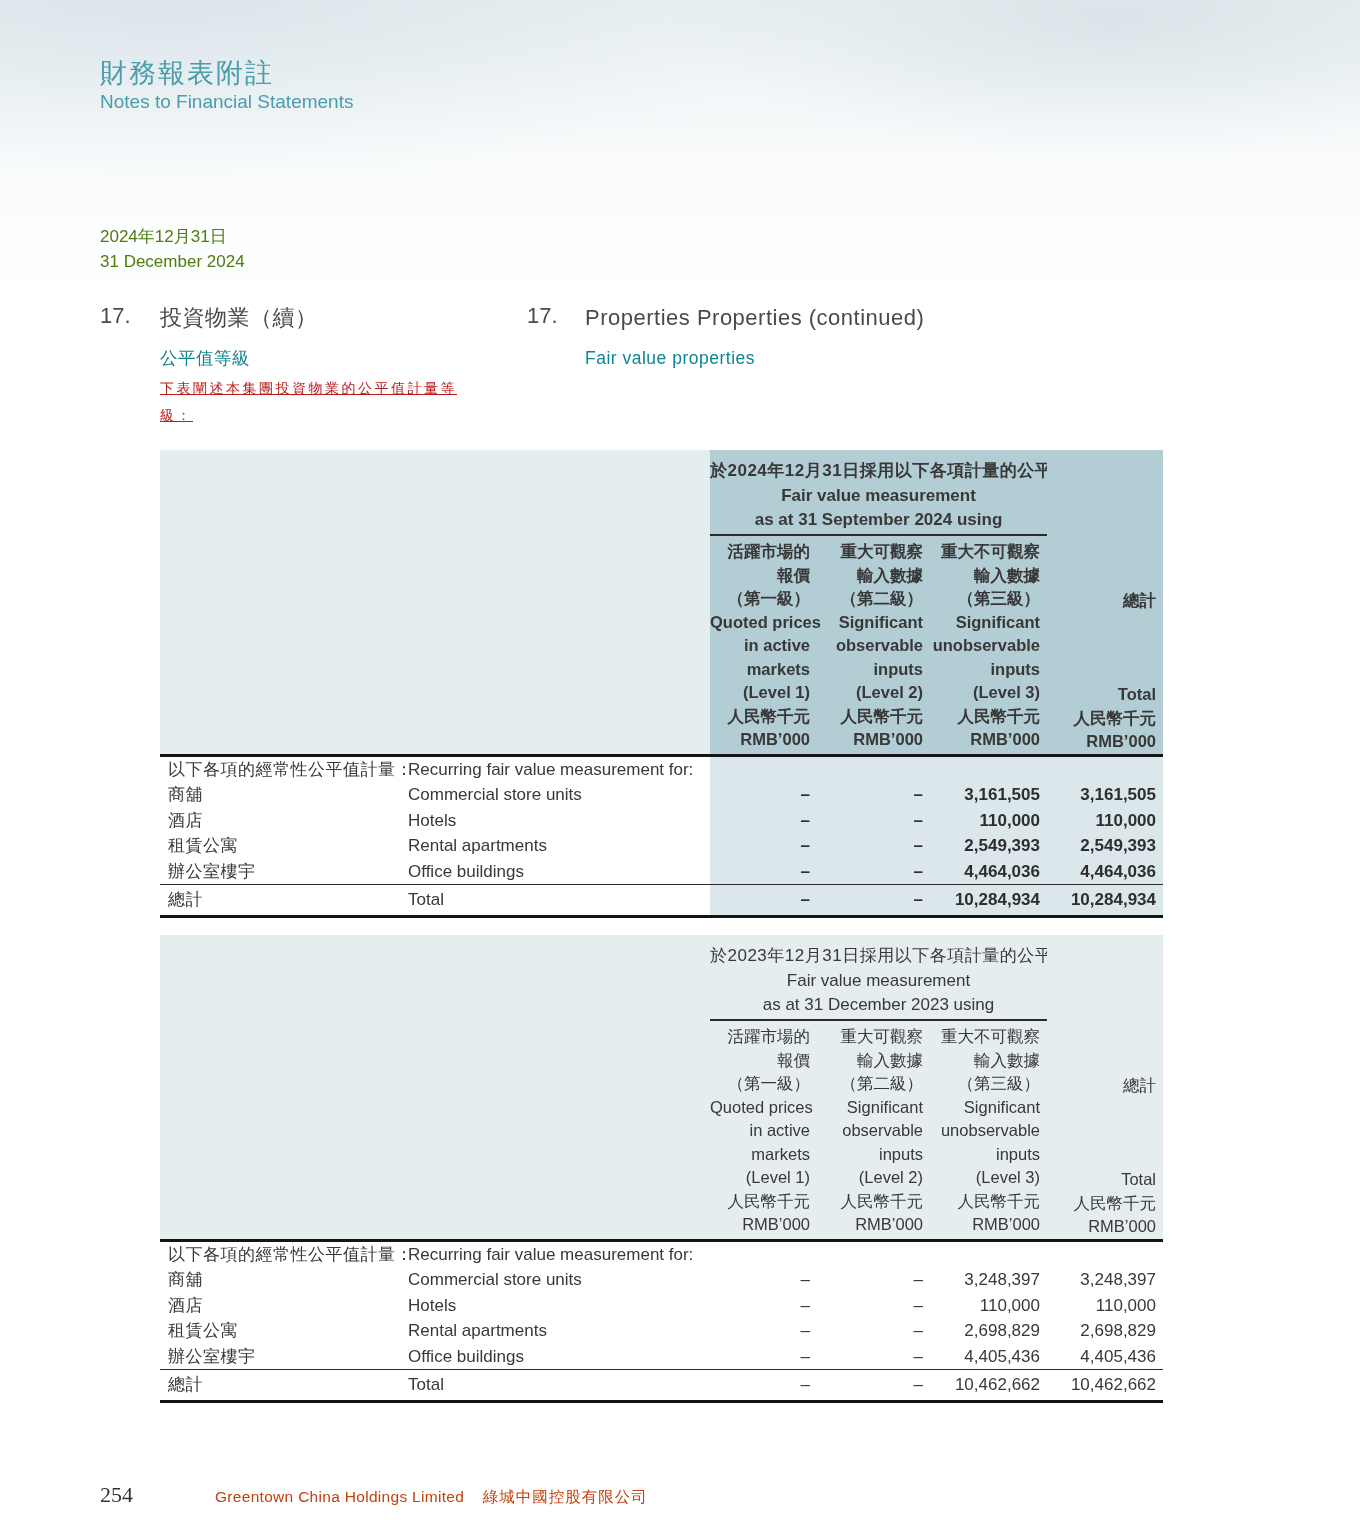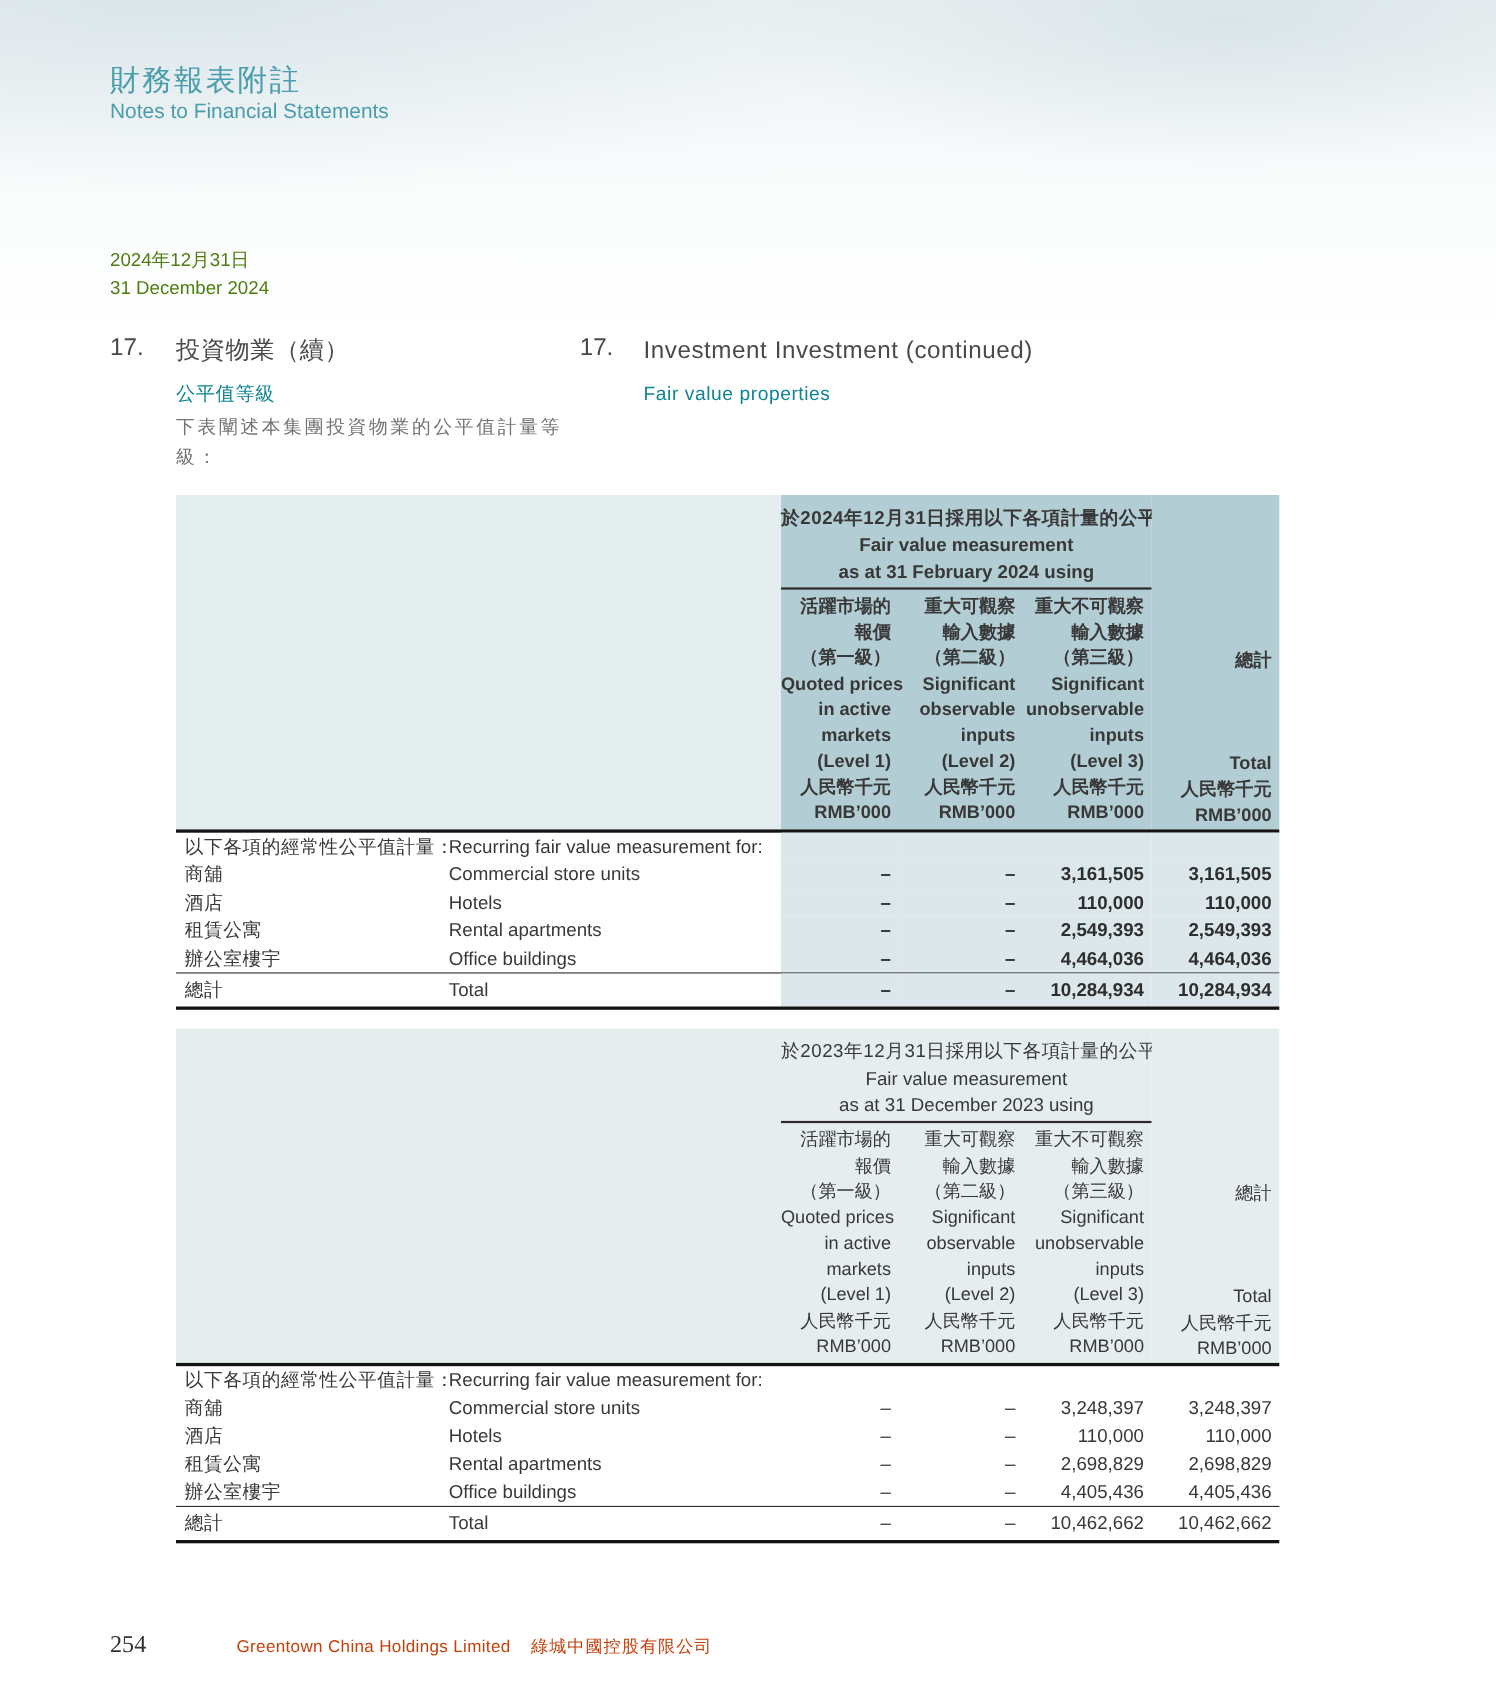--- a/index.html
+++ b/index.html
@@ -26,21 +26,21 @@
   .date-block { position:absolute; left:100px; top:224px; }
   .date-block div { font-size:17px; line-height:25px; color:#4d7c0f; }
   
   .sec-num { position:absolute; top:303px; font-size:22px; color:#4a4a4a; }
   .num-left { left:100px; }
   .num-right { left:527px; }
   .sec-left { position:absolute; left:160px; top:303px; width:370px; }
   .sec-right { position:absolute; left:585px; top:303px; width:585px; }
   .sec-title { font-size:22px; line-height:30px; color:#4a4a4a; letter-spacing:0.5px; }
   .sec-sub { font-size:17.5px; font-weight:normal; color:#0f8494; margin-top:13px; line-height:25px; letter-spacing:0.5px; }
-  .sec-body { font-size:17px; line-height:27px; color:#737373; margin-top:4px; }
+  .sec-body { font-size:14px; line-height:27px; color:#b91c1c; margin-top:4px;text-decoration:underline; }
   .sec-left .sec-body { letter-spacing:2.5px; }
   
   .fin-table {
     position:absolute; left:160px; width:1003px;
     display:grid;
     grid-template-columns:248px 302px 107px 113px 117px 116px;
     font-size:17px; color:#383838;
   }
   .tbl-2024 { top:450px; }
   .tbl-2023 { top:935px; }
@@ -99,31 +99,31 @@
     <div class="sec-title">投資物業（續）</div>
     <div class="sec-sub">公平值等級</div>
     <div class="sec-body">
       <div>下表闡述本集團投資物業的公平值計量等</div>
       <div>級：</div>
     </div>
   </div>
 
   <div class="sec-num num-right">17.</div>
   <div class="sec-right">
-    <div class="sec-title">Investment Investment (continued)</div>
+    <div class="sec-title">Properties Properties (continued)</div>
     <div class="sec-sub">Fair value properties</div>
   </div>
 
   <div class="fin-table tbl-2024">
     <div class="hd-left"></div>
     <div class="hd-cols">
       <div class="hd-caption">
         <div class="cap-zh">於2024年12月31日採用以下各項計量的公平值</div>
         <div class="cap-en">Fair value measurement</div>
-        <div class="cap-en">as at 31 February 2024 using</div>
+        <div class="cap-en">as at 31 September 2024 using</div>
       </div>
       <div class="hd-grid">
         <div class="hd-cell">
           <div class="hline">活躍市場的</div>
           <div class="hline">報價</div>
           <div class="hline">（第一級）</div>
           <div class="hline">Quoted prices</div>
           <div class="hline">in active</div>
           <div class="hline">markets</div>
           <div class="hline">(Level 1)</div>

